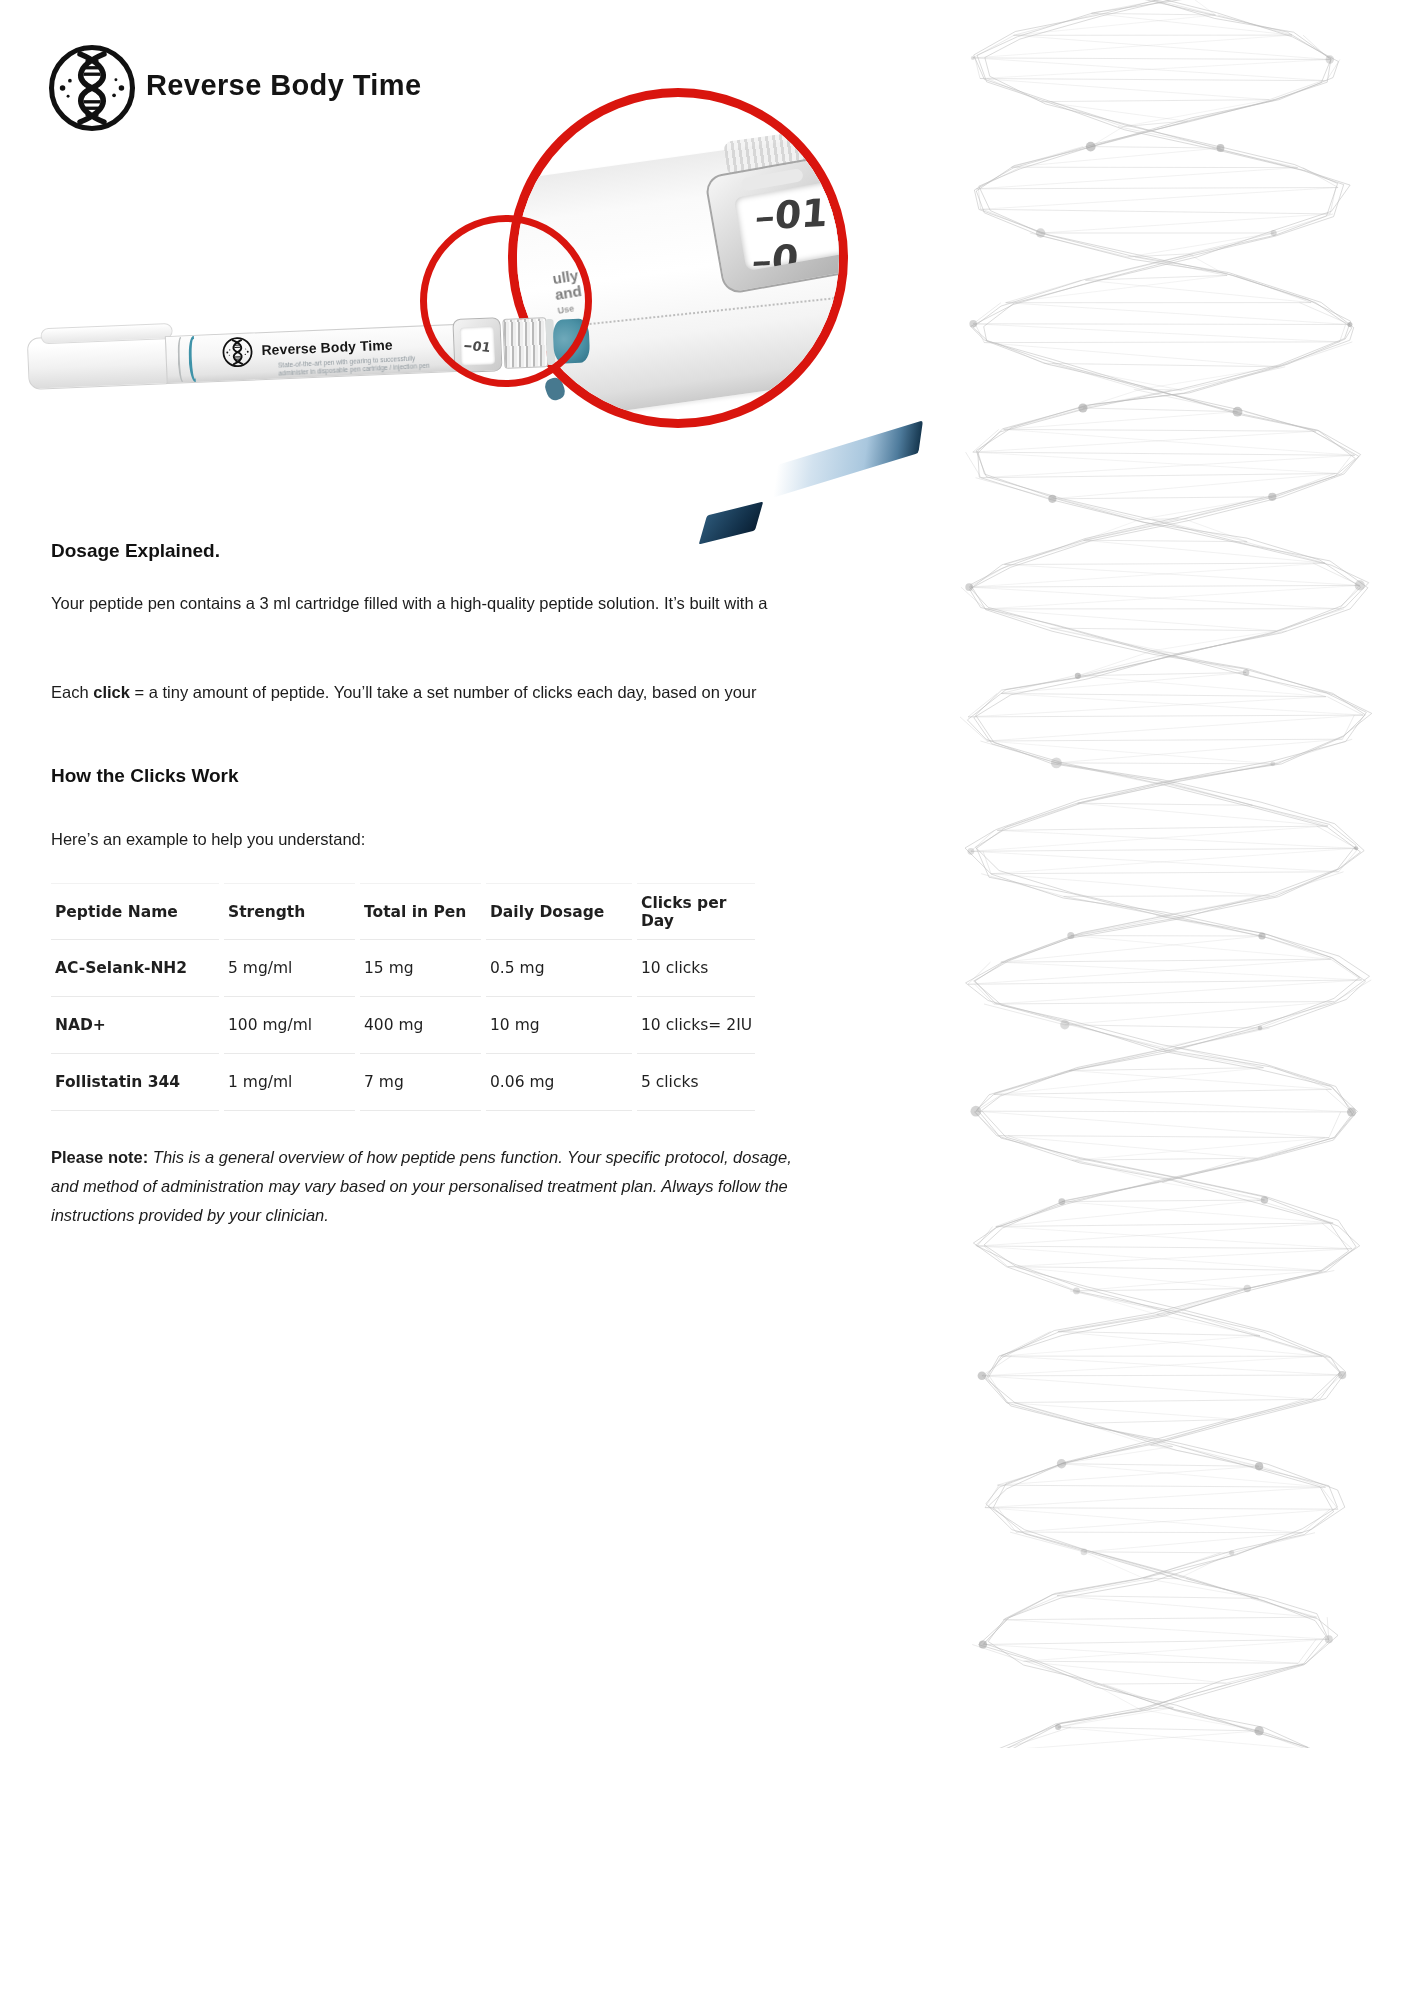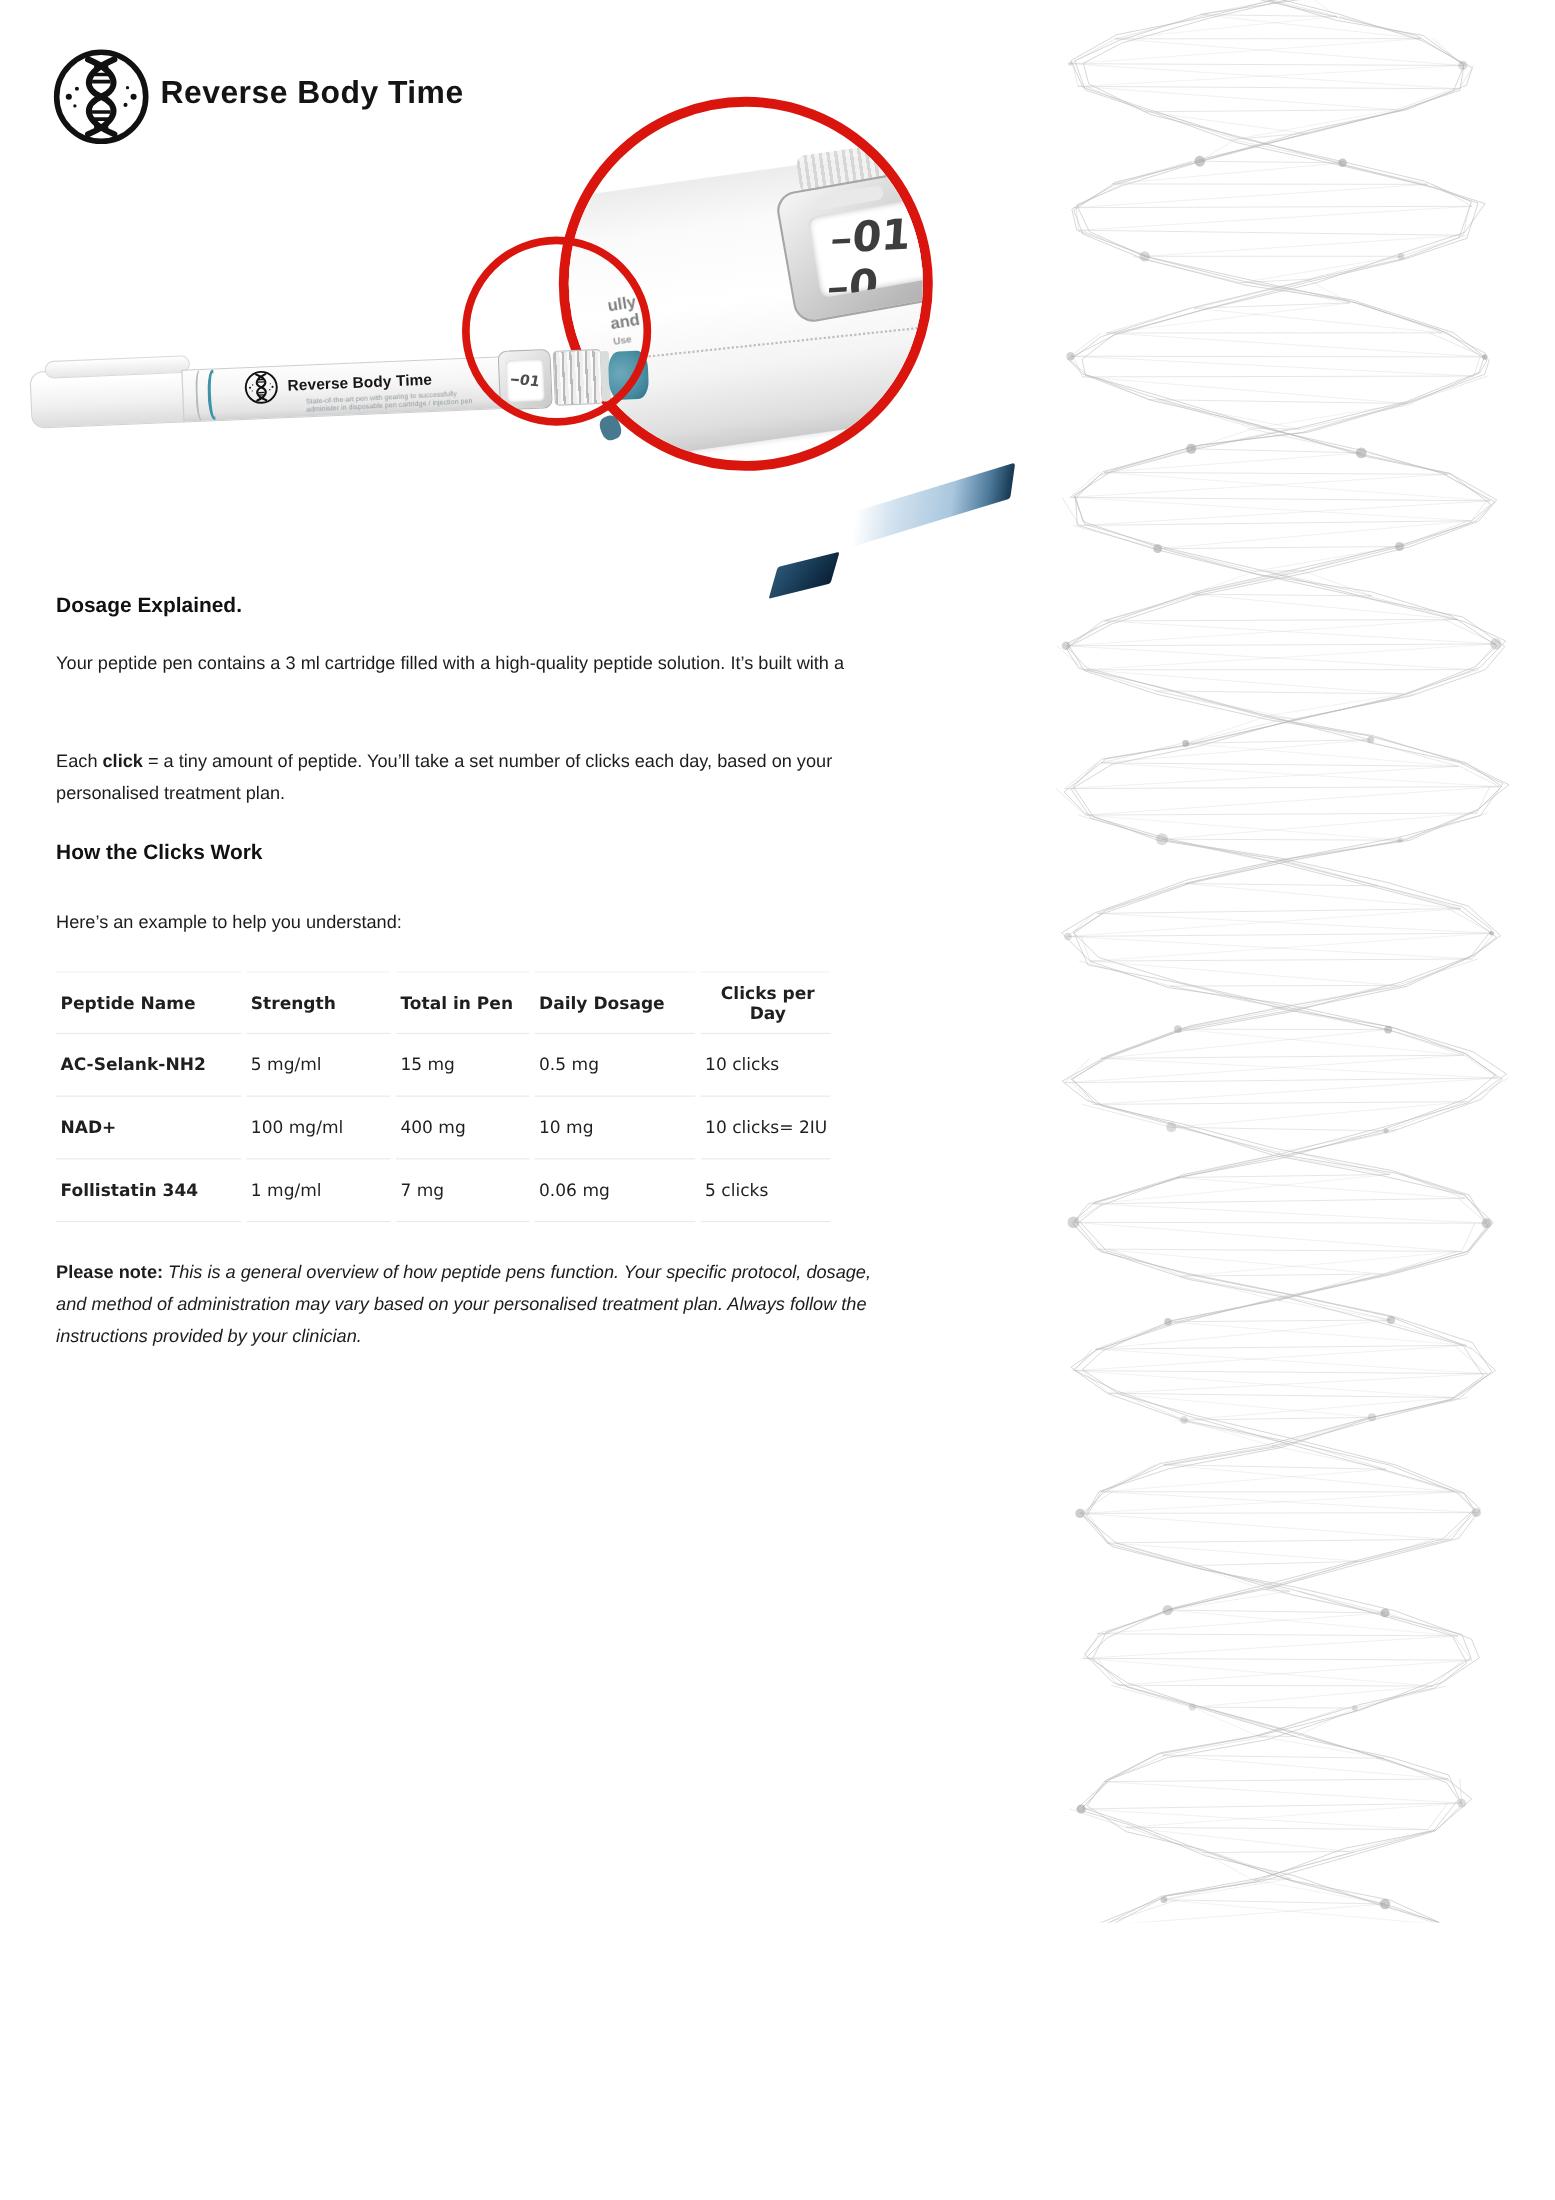--- a/index.html
+++ b/index.html
@@ -98,21 +98,21 @@
 
   
   .h-bold { position:absolute; left:51px; font-size:19px; font-weight:bold; color:#111; white-space:nowrap; }
   .para { position:absolute; left:51px; font-size:16.5px; line-height:28.5px; color:#1c1c1c; }
   .para .line { white-space:nowrap; }
   .b { font-weight:bold; }
 
   
   #dose-table { position:absolute; left:51px; top:883px; width:704px;
          display:grid; grid-template-columns:168px 131px 121px 146px 118px; column-gap:5px;
-         font-family:"DejaVu Sans", sans-serif; font-size:15.5px; color:#1f1f1f;text-align:center; }
+         font-family:"DejaVu Sans", sans-serif; font-size:15.5px; color:#1f1f1f; }
   #dose-table .cell { height:57px; display:flex; align-items:center; padding-left:4px;
          border-bottom:1px solid #e9e9e9; }
   #dose-table .head { font-weight:bold; border-top:1px solid #f2f2f2; }
   #dose-table .bold { font-weight:bold; }
 
   .note { position:absolute; left:51px; top:1143px; font-size:16.5px; line-height:29px;
          font-style:italic; color:#1c1c1c; }
   .note .line { white-space:nowrap; }
   .note .b { font-style:normal; }
 </style>
@@ -681,21 +681,20 @@
   <div class="frag-teal"></div>
 
   <div class="h-bold" style="top:540px;">Dosage Explained.</div>
 
   <div class="para" style="top:589px;">
     <div class="line"><span>Your peptide pen contains a 3 ml cartridge filled with a high-quality peptide solution. It’s built with a</span></div>
   </div>
 
   <div class="para" style="top:678px;">
     <div class="line"><span>Each </span><span class="b">click</span><span> = a tiny amount of peptide. You’ll take a set number of clicks each day, based on your</span></div>
-    <div class="line"><span>personalised treatment plan.</span></div>
   </div>
 
   <div class="h-bold" style="top:765px;">How the Clicks Work</div>
 
   <div class="para" style="top:825px;">
     <div class="line"><span>Here’s an example to help you understand:</span></div>
   </div>
 
   <div id="dose-table">
       <div class="cell head">Peptide Name</div>

